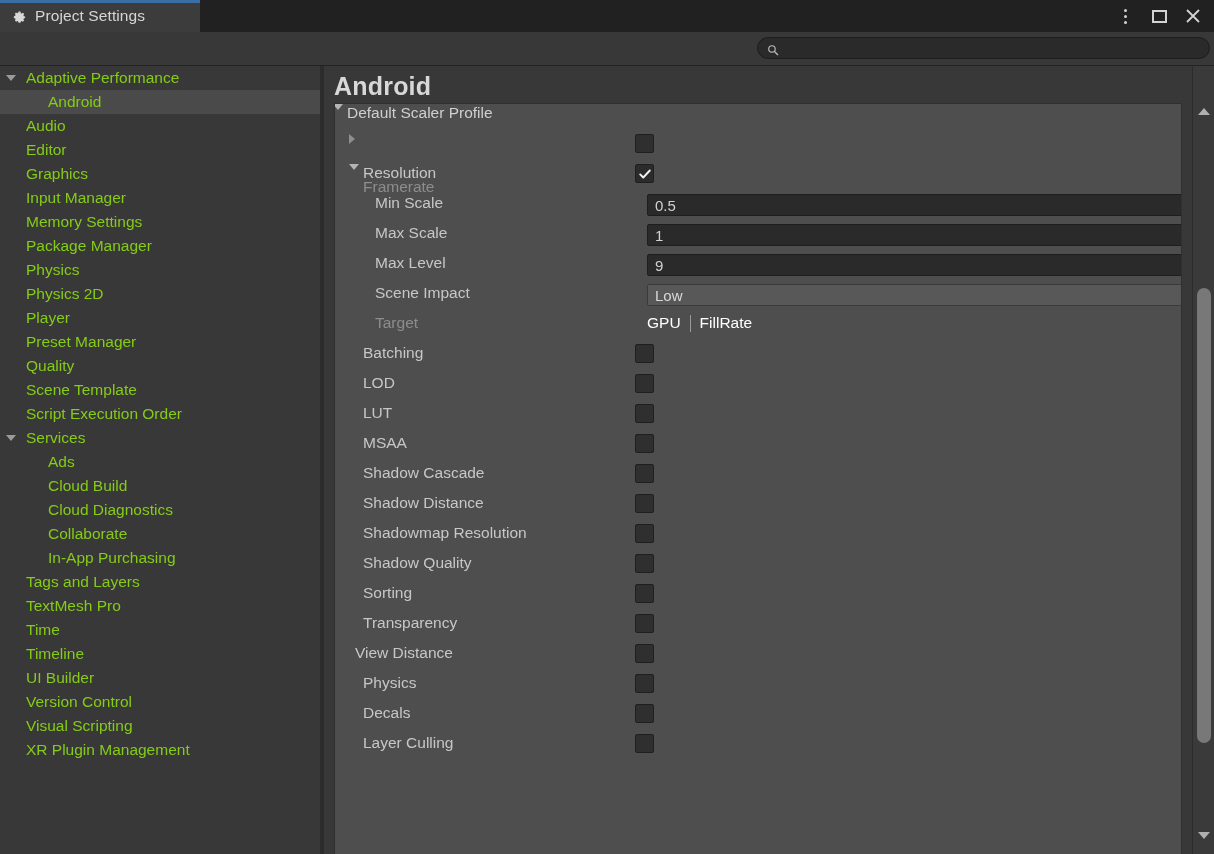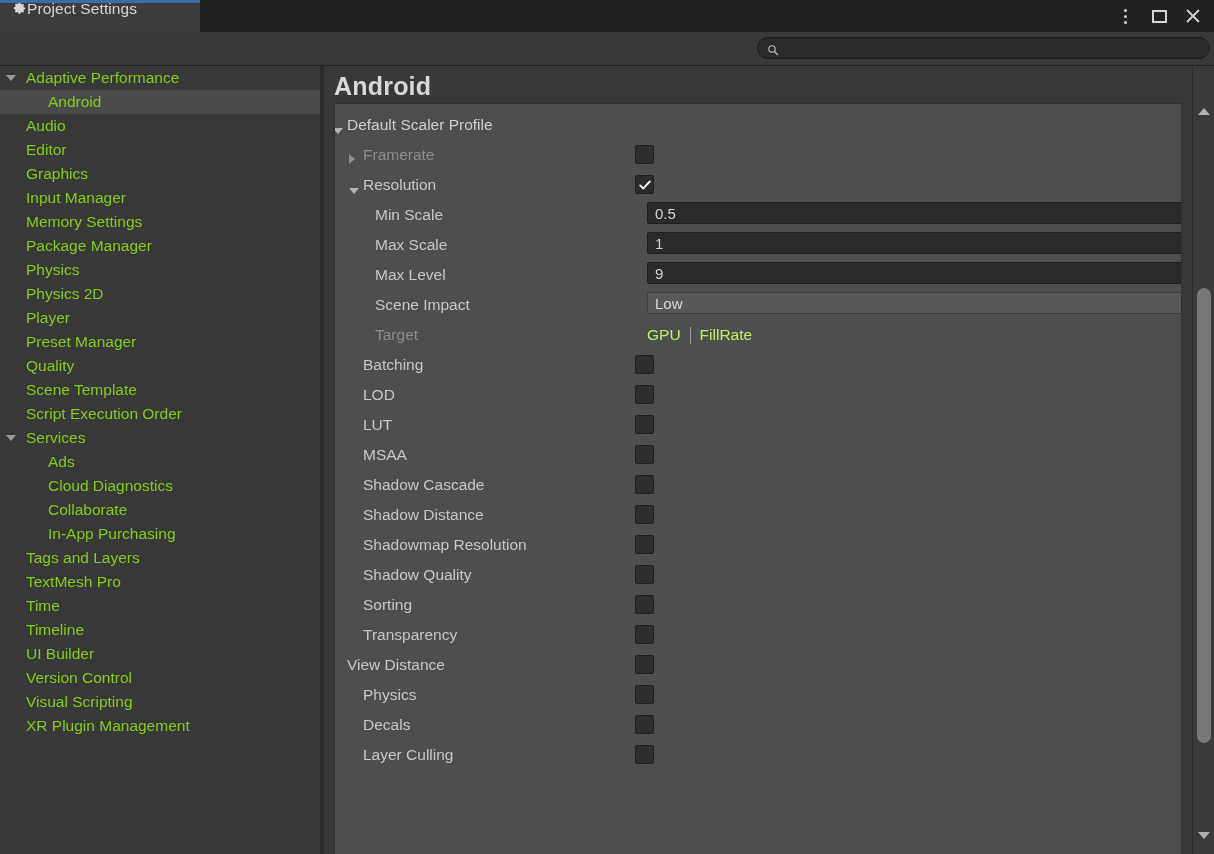--- a/index.html
+++ b/index.html
@@ -12,21 +12,21 @@
   }
   #app{ position:relative; width:1214px; height:854px; background:#282828; }
 
   
   .titlebar{
     position:absolute; left:0; top:0; width:1214px; height:32px;
     background:#212121;
   }
   .tab{
     position:absolute; left:0; top:0; width:200px; height:32px;
-    background:#3c3c3c; display:flex; padding-left:12px; 
+    background:#3c3c3c; display:flex; align-items:center; padding-left:12px; gap:8px;
   }
   .tab-accent{
     position:absolute; left:0; top:0; width:200px; height:3px; background:#3b6ea5;
   }
   .tab-title{ font-size:15.5px; color:#d6d6d6; letter-spacing:.1px; }
   .gear{ width:15px; height:15px; display:block; }
 
   .wincontrols{
     position:absolute; right:6px; top:0; height:32px;
     display:flex; align-items:center; gap:4px;
@@ -84,21 +84,21 @@
     position:absolute; left:14px; top:6px;
     font-size:25px; font-weight:bold; color:#d8d8d8; letter-spacing:.2px;
   }
   .panel{
     position:absolute; left:14px; top:37px; width:848px; height:765px;
     background:#4e4e4e; border:1px solid #303030;
   }
   .panel-inner{ position:absolute; left:0; top:0; right:0; bottom:0; overflow:hidden; }
 
   .prow{
-    position:relative; height:30px; display:flex; align-items:flex-end;
+    position:relative; height:30px; display:flex; align-items:flex-start;
   }
   .prow .ptri{ position:absolute; width:0; height:0; }
   .ptri.down{ border-left:5px solid transparent; border-right:5px solid transparent; border-top:6px solid #b4b4b4; }
   .ptri.right{ border-top:5px solid transparent; border-bottom:5px solid transparent; border-left:6px solid #8f8f8f; }
 
   .plabel{ font-size:15.5px; color:#c7c7c7; white-space:nowrap; }
   .plabel.dim{ color:#8d8d8d; }
   .plabel.head{ color:#cfcfcf; }
 
   .chk{
@@ -120,21 +120,21 @@
     color:#d2d2d2; font-family:inherit; font-size:15px; padding-right:8px;
   }
   .dropdown{
     position:absolute; left:312px; width:632px; height:22px;
     background:#585858; border:1px solid #3b3b3b; border-radius:2px;
     display:flex; align-items:center; padding:0 7px;
   }
   .dd-val{ flex:1; font-size:15px; color:#d8d8d8; }
   .dd-arrow{ width:0;height:0; border-left:5px solid transparent; border-right:5px solid transparent; border-top:6px solid #cacaca; }
   .readonly{
-    position:absolute; left:312px; font-size:15.5px; color:#bef264;
+    position:absolute; left:312px; font-size:15.5px; color:#ffffff;
     display:flex; align-items:center; gap:9px;
   }
   .readonly .bar{ width:1px; height:17px; background:#9a9a9a; display:block; }
 
   
   .vscroll{
     position:absolute; left:1192px; top:66px; width:22px; height:788px;
     background:#3a3a3a; border-left:1px solid #2c2c2c;
   }
   .sc-up, .sc-dn{
@@ -243,20 +243,23 @@
         <span class="slabel">Script Execution Order</span>
       </div>
       <div class="srow d0">
         <span class="tri down"></span>
         <span class="slabel">Services</span>
       </div>
       <div class="srow d1">
         <span class="slabel">Ads</span>
       </div>
       <div class="srow d1">
+        <span class="slabel">Cloud Build</span>
+      </div>
+      <div class="srow d1">
         <span class="slabel">Cloud Diagnostics</span>
       </div>
       <div class="srow d1">
         <span class="slabel">Collaborate</span>
       </div>
       <div class="srow d1">
         <span class="slabel">In-App Purchasing</span>
       </div>
       <div class="srow d0">
         <span class="slabel">Tags and Layers</span>
@@ -374,21 +377,21 @@
           </div>
           <div class="prow">
             <span class="plabel" style="padding-left: 28px;">Sorting</span>
             <span class="chk"></span>
           </div>
           <div class="prow">
             <span class="plabel" style="padding-left: 28px;">Transparency</span>
             <span class="chk"></span>
           </div>
           <div class="prow">
-            <span class="plabel" style="padding-left: 12px;">View Distance</span>
+            <span class="plabel" style="padding-left: 20px;">View Distance</span>
             <span class="chk"></span>
           </div>
           <div class="prow">
             <span class="plabel" style="padding-left: 28px;">Physics</span>
             <span class="chk"></span>
           </div>
           <div class="prow">
             <span class="plabel" style="padding-left: 28px;">Decals</span>
             <span class="chk"></span>
           </div>

